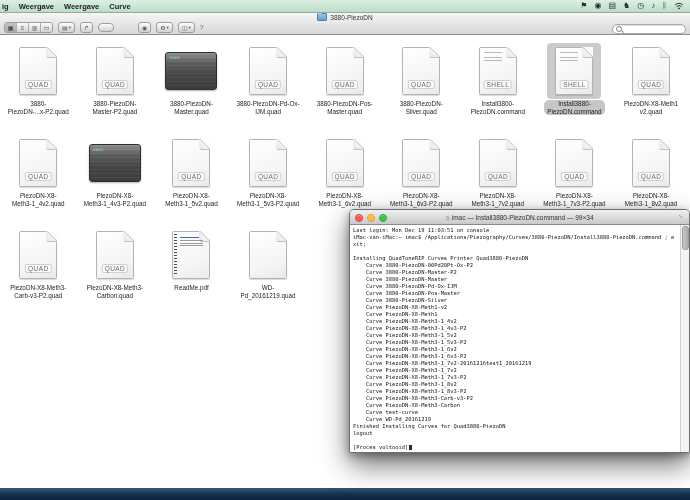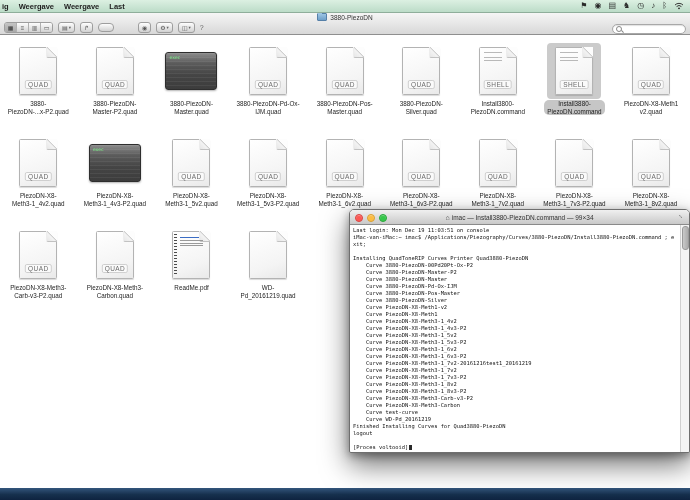--- a/index.html
+++ b/index.html
@@ -162,21 +162,21 @@
     background:linear-gradient(#33557c,#16304d 55%,#0e2340);}
 </style>
 </head>
 <body>
 
 <div id="menubar">
   <div id="menu-left">
       <span class="mi">ig</span>
       <span class="mi">Weergave</span>
       <span class="mi">Weergave</span>
-      <span class="mi">Last</span>
+      <span class="mi">Curve</span>
     </div>
   <div id="menu-right">
       <span class="si">⚑</span>
       <span class="si">◉</span>
       <span class="si">▤</span>
       <span class="si">♞</span>
       <span class="si">◷</span>
       <span class="si">♪</span>
       <span class="si">ᛒ</span>
       <span class="si"><svg width="10" height="9" viewBox="0 0 12 10">

